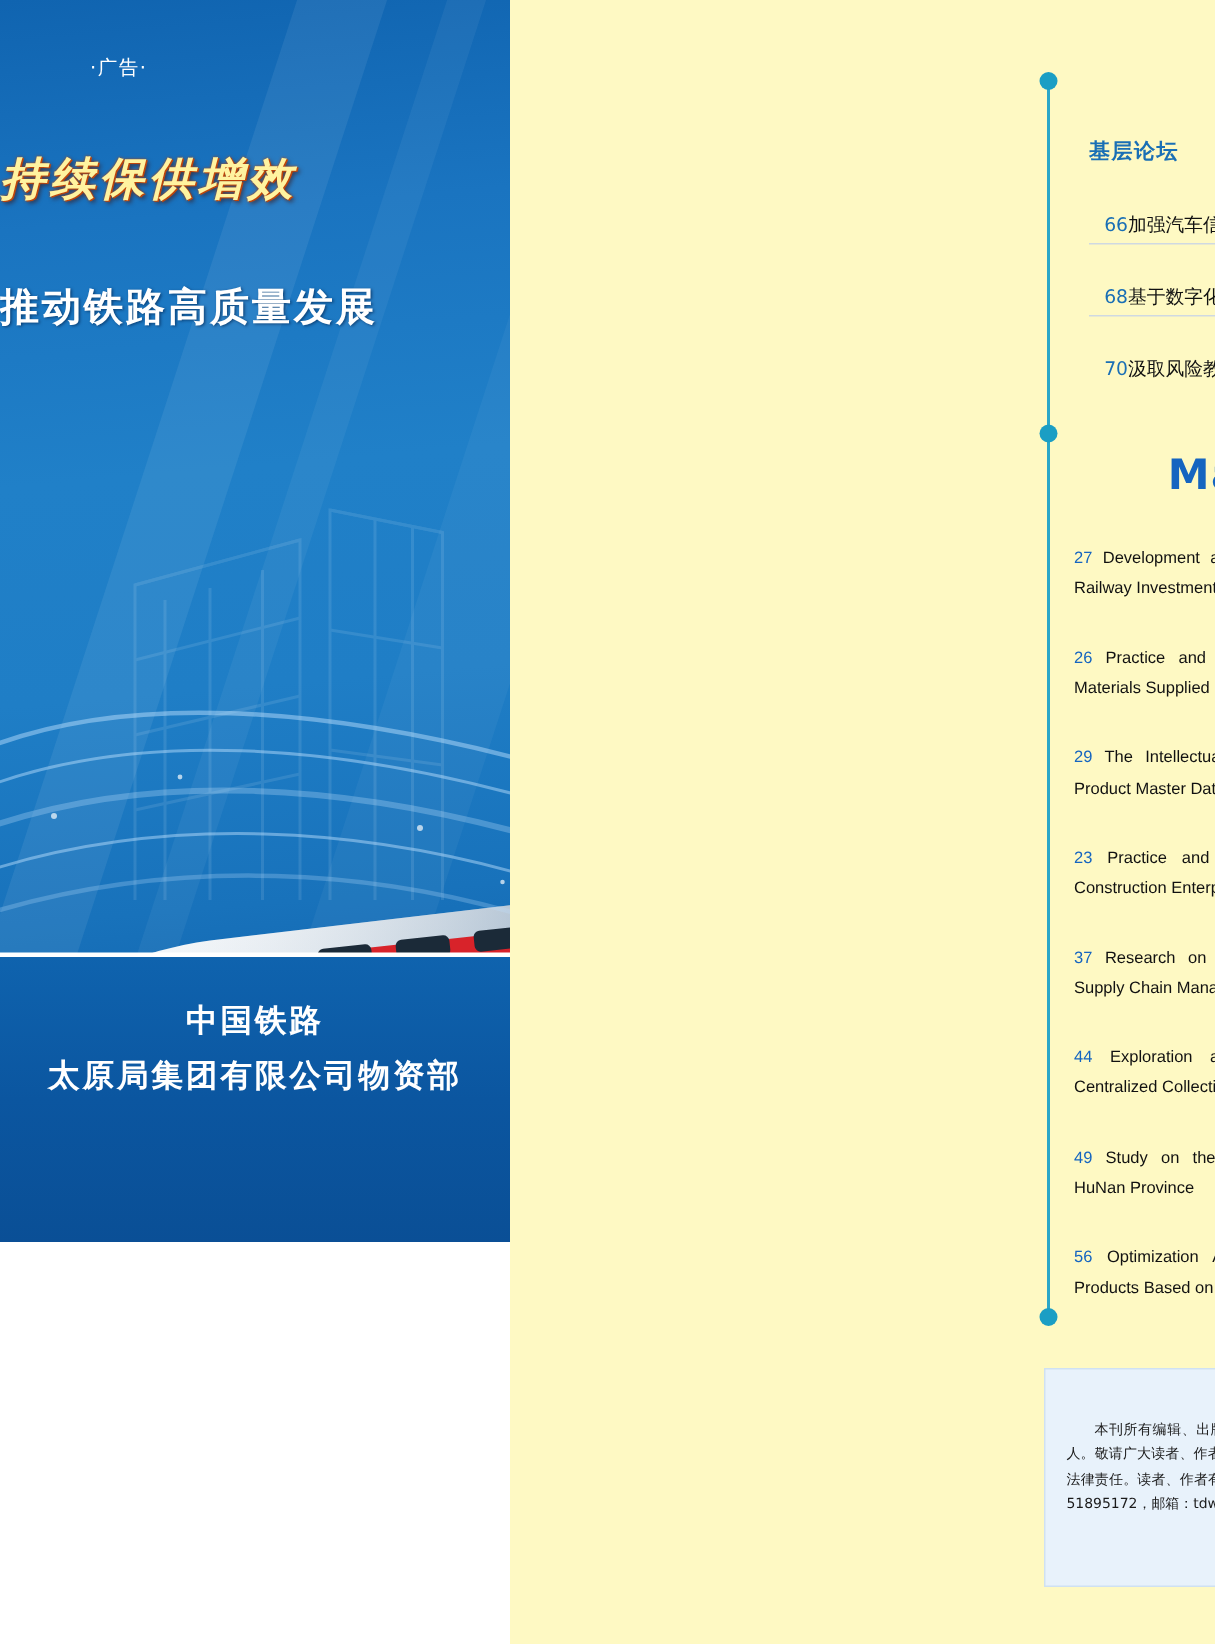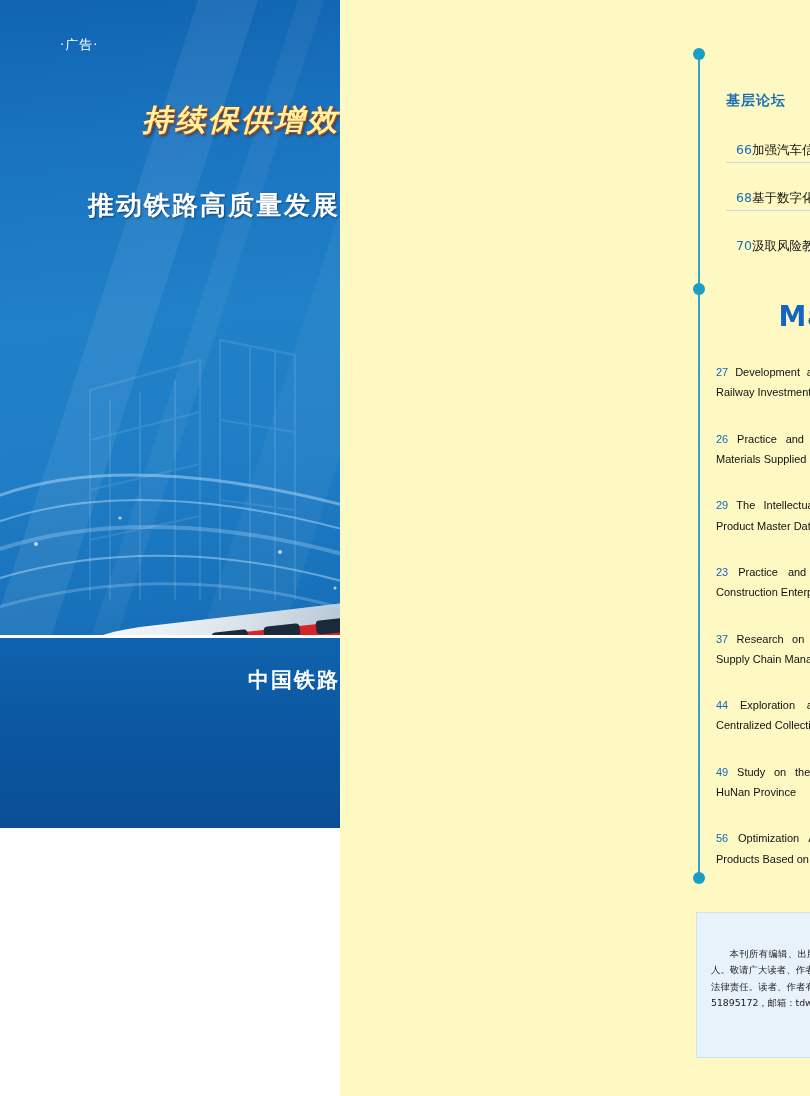--- a/index.html
+++ b/index.html
@@ -39,21 +39,21 @@
     color: #ffffff;
     font-size: 13px;
     letter-spacing: 1px;
     font-family: "DejaVu Sans", sans-serif;
   }
 
   .headline {
     position: absolute;
     left: 0; top: 100px;
     width: 340px;
-    text-align: right;
+    text-align: left;
     font-family: "DejaVu Sans", sans-serif;
     font-weight: bold;
   }
   .hl-row {
     display: block;
     line-height: 1.32;
     letter-spacing: 3px;
   }
   .hl-gold {
     font-size: 30px;
@@ -110,21 +110,21 @@
     position: absolute;
     left: 0; bottom: 0;
     width: 340px; height: 190px;
     background: linear-gradient(180deg, #0f63ae 0%, #0b56a0 50%, #0a4f96 100%);
     border-top: 3px solid #ffffff;
   }
   .footer-text {
     position: absolute;
     left: 0; top: 24px;
     width: 340px;
-    text-align: right;
+    text-align: center;
     color: #ffffff;
     font-family: "DejaVu Sans", sans-serif;
     font-weight: bold;
     font-size: 21px;
     line-height: 1.75;
     letter-spacing: 2px;
   }
 
   
   .right-panel {
@@ -337,20 +337,21 @@
       <circle cx="56" cy="96" r="2"></circle>
       <circle cx="140" cy="70" r="1.6"></circle>
       <circle cx="300" cy="104" r="2"></circle>
       <circle cx="355" cy="140" r="1.5"></circle>
     </g>
   </svg>
 
   <div class="footer-band">
     <div class="footer-text">
       <div>中国铁路</div>
+      <div>太原局集团有限公司物资部</div>
     </div>
   </div>
 </div>
 
 <div class="right-panel">
 
   <div class="vrule"></div>
   <div class="dot dot-top"></div>
   <div class="dot dot-mid"></div>
   <div class="dot dot-bot"></div>

